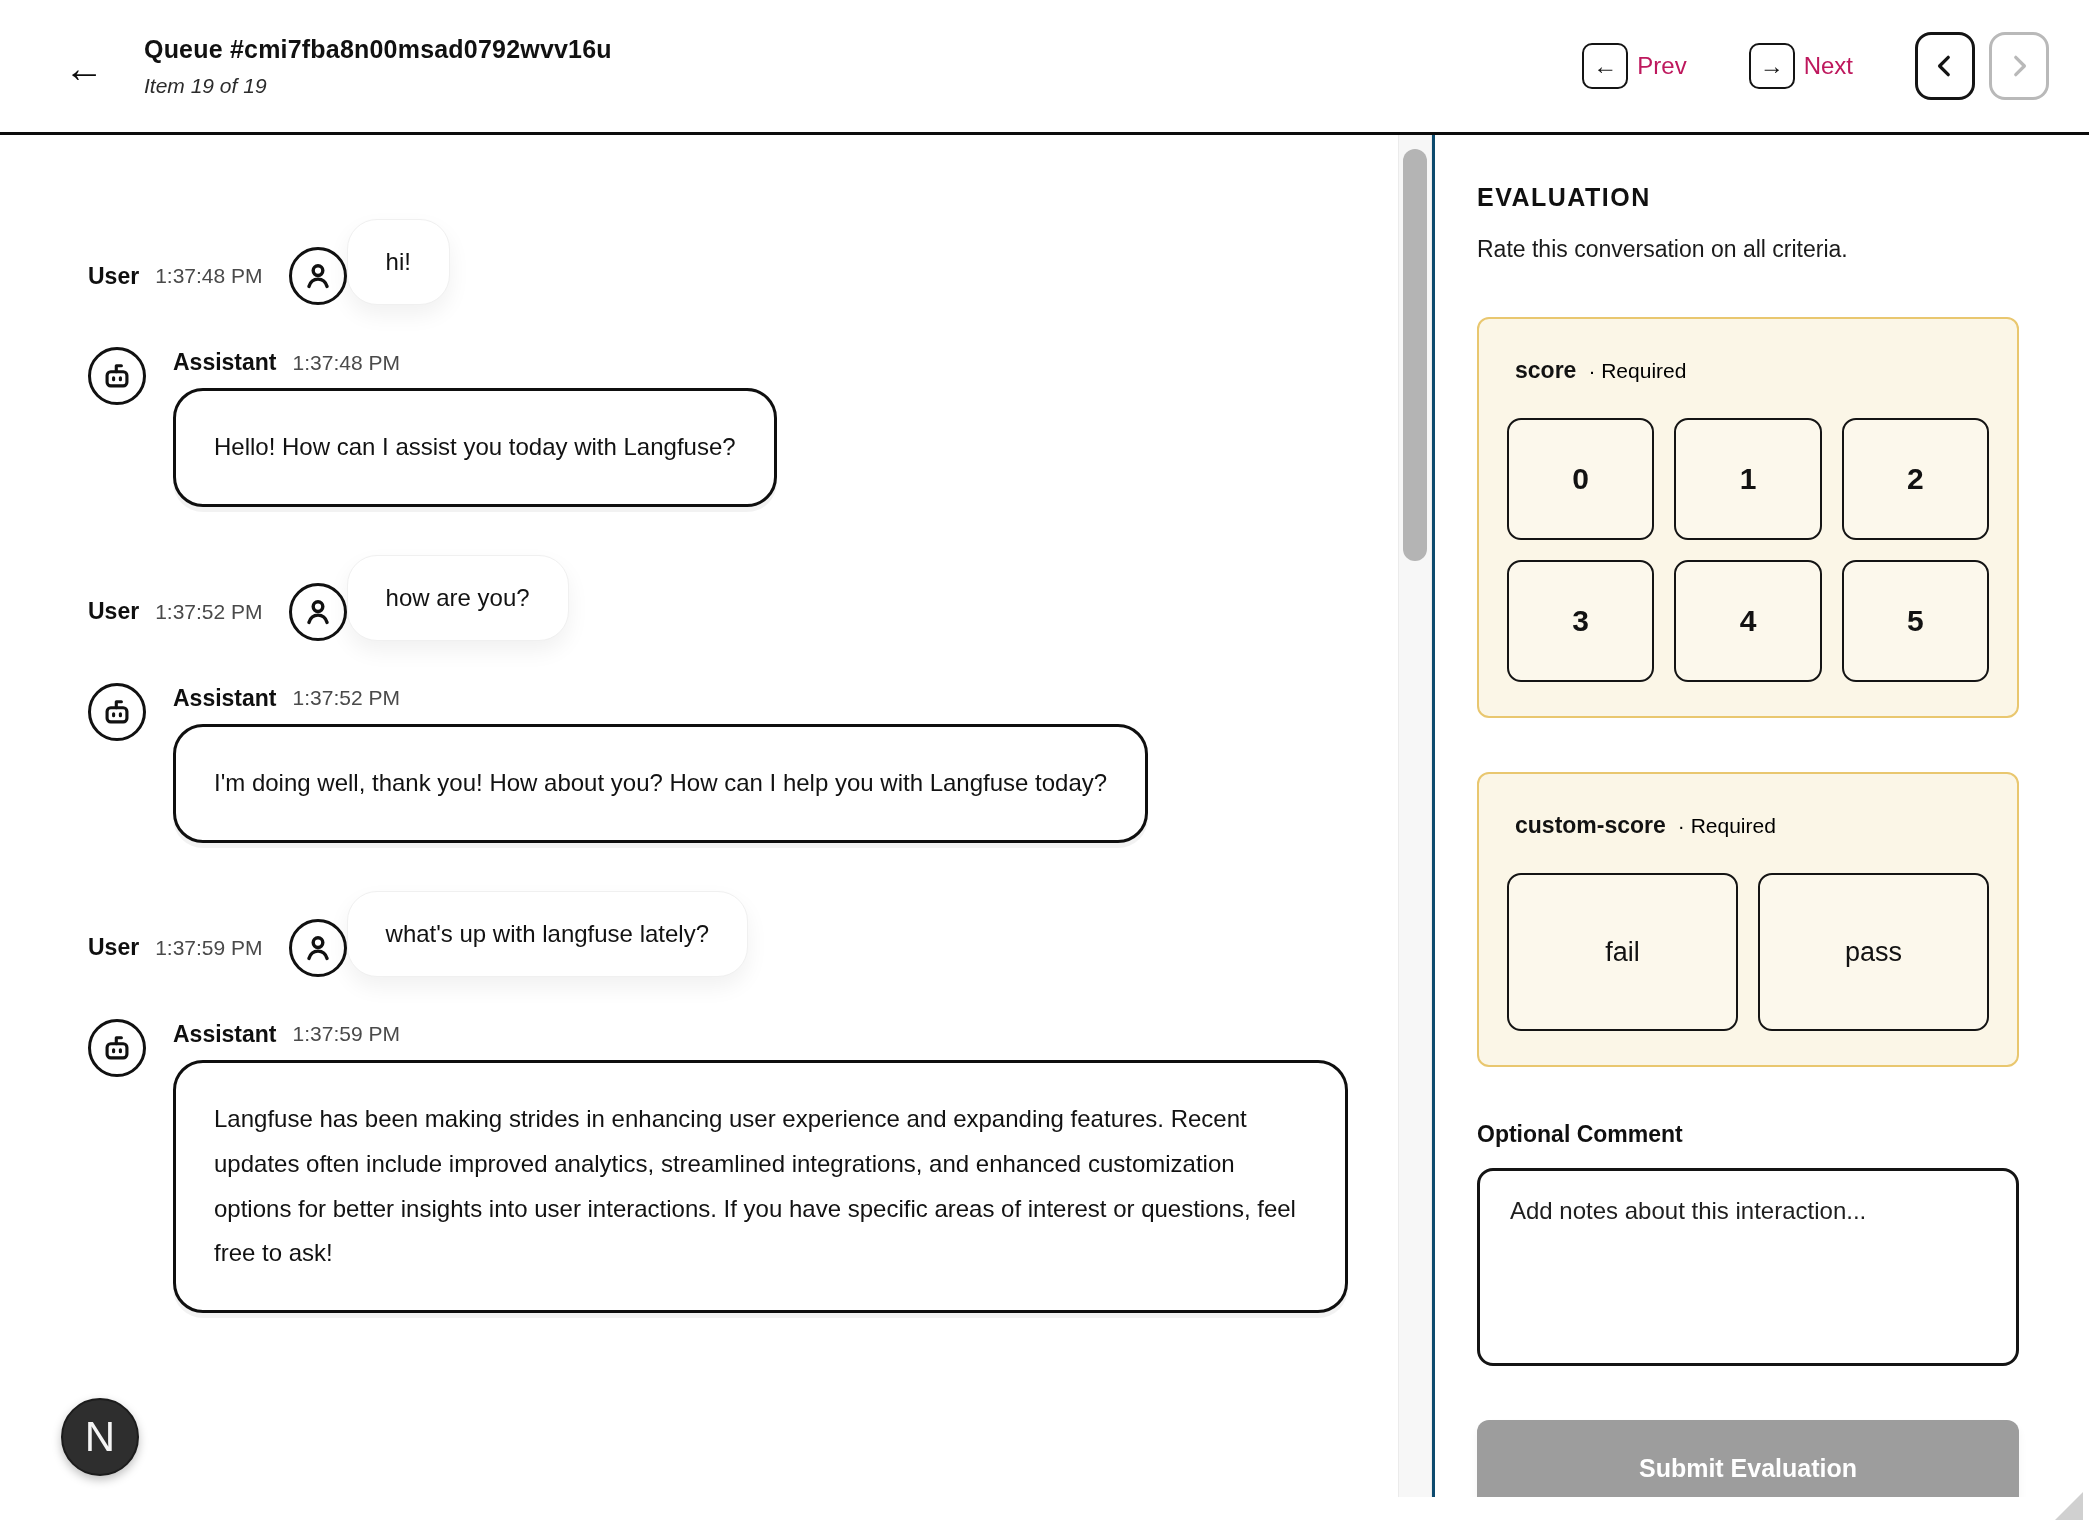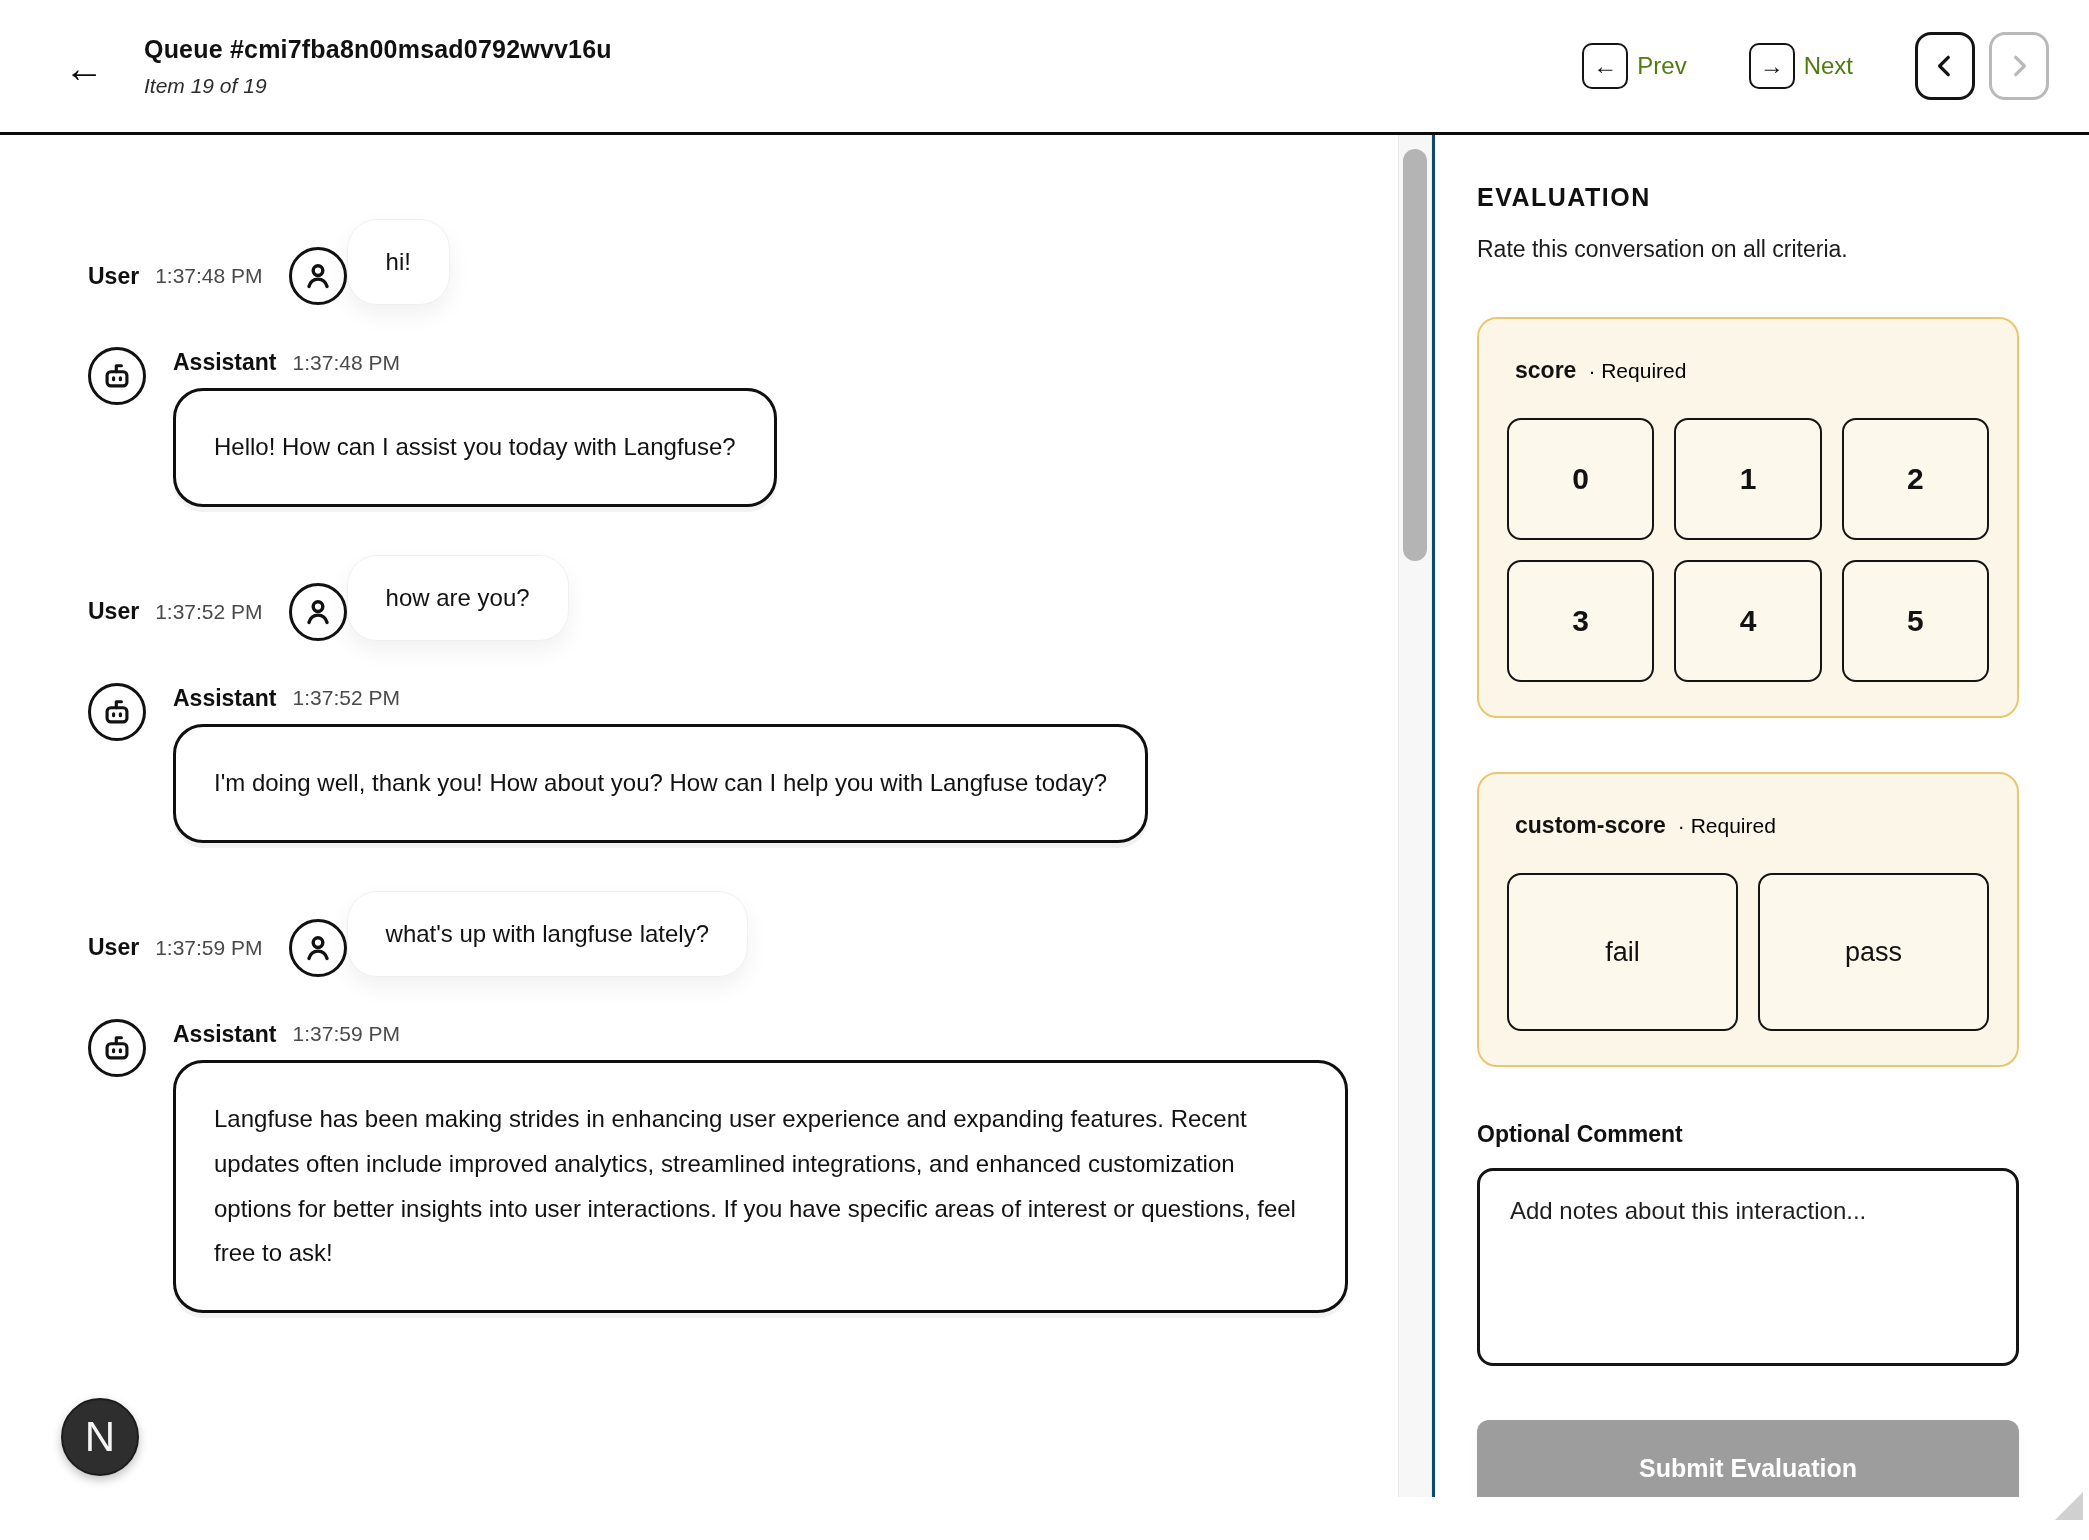--- a/index.html
+++ b/index.html
@@ -29,21 +29,21 @@
   .title { font-size:25px; font-weight:bold; letter-spacing:0.2px; }
   .subtitle { font-size:21px; color:#2b2b2b; margin-top:10px;font-style:italic; }
   .header-spacer { flex:1; }
   .nav-group { display:flex; align-items:center; gap:14px; }
   .chip { display:flex; align-items:center; gap:9px; margin-right:48px; }
   .chip .chip-box {
     width:46px; height:46px; border:2.5px solid #141414; border-radius:10px;
     display:flex; align-items:center; justify-content:center;
     background:#fff; cursor:pointer; font-size:24px; color:#141414;
   }
-  .chip .chip-label { font-size:24px; color:#4d7c0f; }
+  .chip .chip-label { font-size:24px; color:#be185d; }
   .page-btn {
     width:60px; height:68px; border-radius:16px; background:#fff;
     display:flex; align-items:center; justify-content:center; cursor:pointer;
     border:3px solid #141414;
   }
   .page-btn.disabled { border-color:#b9b9b9; }
   .page-btn svg { width:26px; height:26px; }
 
   
   .main { display:flex; height:1362px; }
@@ -111,21 +111,21 @@
     font-size:24px; line-height:1.87; color:#121212;
   }
 
   
   .eval-heading { font-size:25px; font-weight:bold; letter-spacing:1.5px; color:#101010; }
   .eval-sub { font-size:23px; color:#1a1a1a; margin-top:24px; }
   .crit-card {
     margin-top:54px;
     background:#fbf6e7;
     border:2.5px solid #e9c76f;
-    border-radius:20px;
+    border-radius:12px;
     padding:38px 28px 34px 28px;
   }
   .crit-head { display:flex; align-items:baseline; gap:12px; padding-left:8px; }
   .crit-name { font-size:23px; font-weight:bold; color:#121212; }
   .crit-req { font-size:21px; color:#000000; }
   .crit-options { display:grid; gap:20px; margin-top:34px; }
   .crit-options.cols-3 { grid-template-columns:repeat(3,1fr); }
   .crit-options.cols-2 { grid-template-columns:repeat(2,1fr); }
   .opt-btn {
     background:#fcf8ec;

